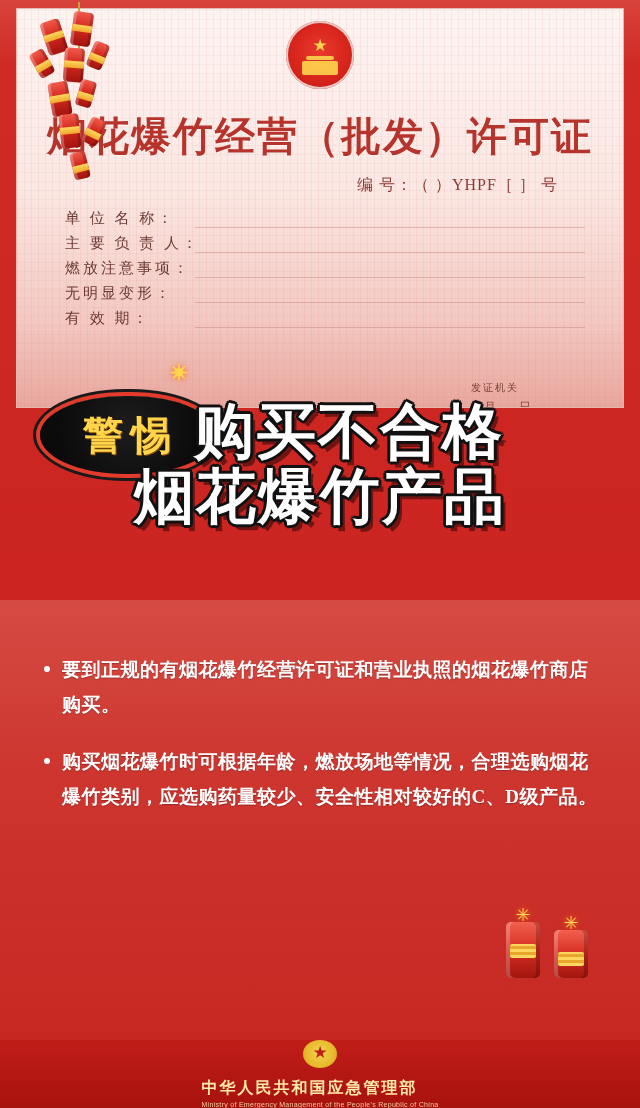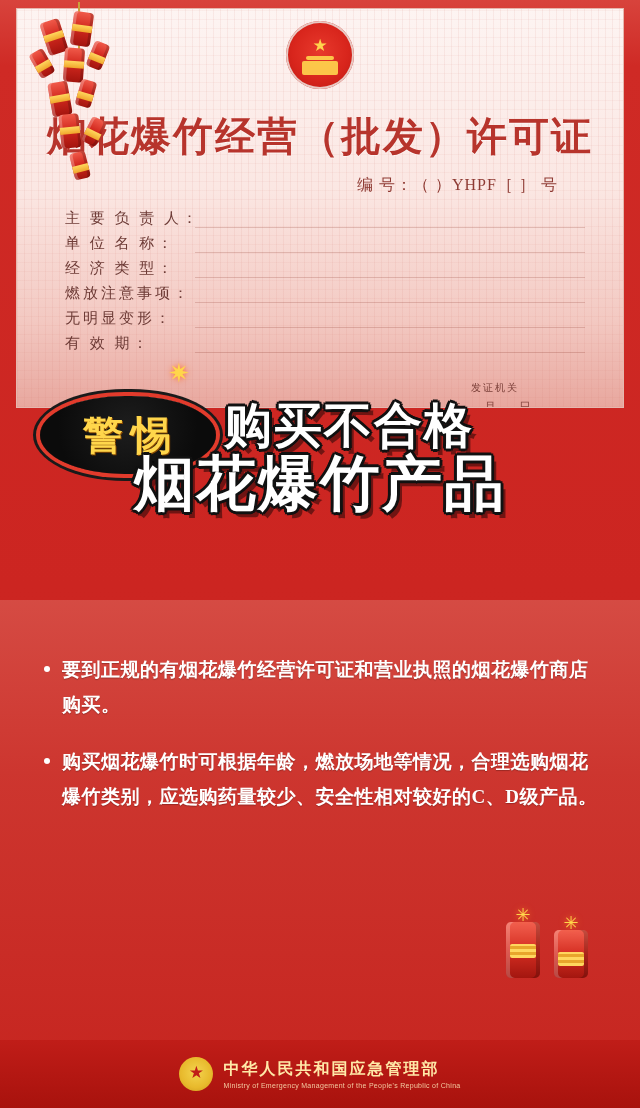--- a/index.html
+++ b/index.html
@@ -235,21 +235,21 @@
     font-family: "Liberation Serif", serif;
     font-weight: bold;
     color: #fff;
     letter-spacing: 2px;
     line-height: 1.08;
     text-shadow:
       3px 0 0 #111, -3px 0 0 #111, 0 3px 0 #111, 0 -3px 0 #111,
       2px 2px 0 #111, -2px 2px 0 #111, 2px -2px 0 #111, -2px -2px 0 #111,
       5px 6px 0 rgba(0,0,0,.45);
   }
-  .headline .l1 { font-size: 48px; padding-left: 58px; }
+  .headline .l1 { font-size: 60px; padding-left: 58px; }
   .headline .l2 { font-size: 60px; }
 
   
   .panel {
     position: absolute;
     left: 0;
     top: 600px;
     width: 640px;
     height: 440px;
     background: linear-gradient(180deg, rgba(214,78,70,.92) 0%, rgba(205,55,48,.92) 40%, rgba(199,40,34,.92) 100%);
@@ -326,20 +326,21 @@
     position: absolute;
     left: 0;
     bottom: 0;
     width: 640px;
     height: 68px;
     background: linear-gradient(180deg,#c01d18 0%, #a8120d 100%);
     display: flex;
     align-items: center;
     justify-content: center;
     gap: 10px;
+    flex-direction: column;
   }
   .footer .badge {
     width: 34px;
     height: 34px;
     border-radius: 50%;
     background: radial-gradient(circle at 50% 45%, #f3d44e 0%, #e8b92c 60%, #c9941a 100%);
     position: relative;
   }
   .footer .badge:after {
     content: "★";
@@ -376,29 +377,25 @@
       <div class="star">★</div>
       <div class="gate"></div>
     </div>
 
     <div class="cert-title">烟花爆竹经营（批发）许可证</div>
 
     <div class="cert-no">编 号：（    ）YHPF［      ］         号</div>
 
     <div class="cert-fields">
       <div class="cert-field">
-        <span class="lbl">主 要 负 责 人：</span>
-        <span class="line"></span>
-      </div>
-      <div class="cert-field">
         <span class="lbl">单 位 名 称：</span>
         <span class="line"></span>
       </div>
       <div class="cert-field">
-        <span class="lbl">经 济 类 型：</span>
+        <span class="lbl">主 要 负 责 人：</span>
         <span class="line"></span>
       </div>
       <div class="cert-field">
         <span class="lbl">燃放注意事项：</span>
         <span class="line"></span>
       </div>
       <div class="cert-field">
         <span class="lbl">无明显变形：</span>
         <span class="line"></span>
       </div>

